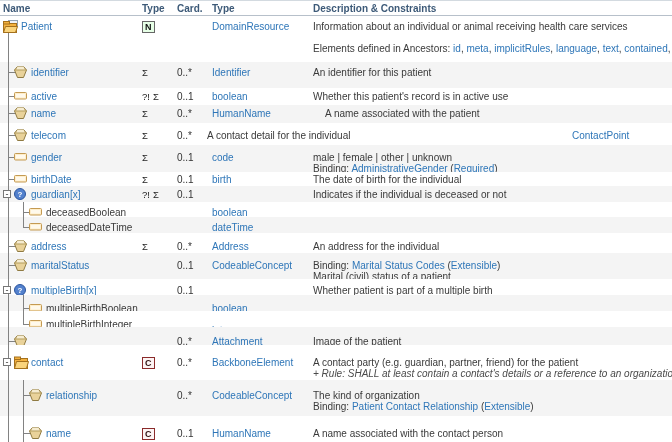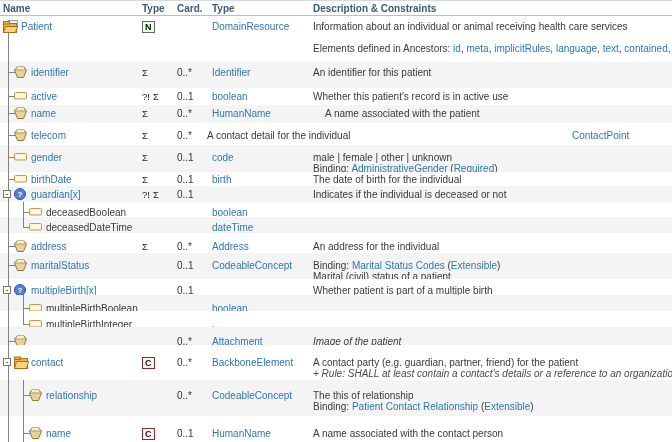--- a/index.html
+++ b/index.html
@@ -372,21 +372,21 @@
               <polygon points="3.5,0.5 9.5,0.5 12.5,4 9.5,11.5 3.5,11.5 0.5,4" fill="#e9d29a" stroke="#8f7a42"></polygon>
               <polygon points="3.5,0.5 9.5,0.5 10.5,4 2.5,4" fill="#f6ecd0"></polygon>
               <line x1="0.5" y1="4" x2="12.5" y2="4" stroke="#b49d5e"></line>
             </svg>
           </span>
           <span class="nametxt" style="left: 31px; top: 22px;"><a class="lnk">photo</a></span>
         </div>
         <div class="cell c-flags flagwrap" style="padding-top: 9px;"></div>
         <div class="cell c-card" style="padding-top: 9px;"><span class="cardtxt">0..*</span></div>
         <div class="cell c-type" style="padding-top: 9px;"><a class="lnk">Attachment</a></div>
-        <div class="cell c-desc" style="padding-top: 9px; font-style: italic;">
+        <div class="cell c-desc" style="padding-top: 9px;">
           <div class="dline"><span>Image of the patient</span></div>
         </div>
       </div>
       <div class="row" style="height: 35px;">
         <div class="cell c-name">
           <span class="vl" style="left: 8px; top: 0px; bottom: 0px;"></span>
           <span class="exp" style="top: 13px;">-</span>
           <span class="icn" style="left: 14px; top: 11px;">
             <svg width="15" height="13" viewBox="0 0 15 13">
               <rect x="0.5" y="2.5" width="13" height="10" fill="#f3b13f" stroke="#a4701c"></rect>
@@ -417,21 +417,21 @@
               <polygon points="3.5,0.5 9.5,0.5 10.5,4 2.5,4" fill="#f6ecd0"></polygon>
               <line x1="0.5" y1="4" x2="12.5" y2="4" stroke="#b49d5e"></line>
             </svg>
           </span>
           <span class="nametxt" style="left: 46px; top: 10px;"><a class="lnk">relationship</a></span>
         </div>
         <div class="cell c-flags flagwrap" style="padding-top: 10px;"></div>
         <div class="cell c-card" style="padding-top: 10px;"><span class="cardtxt">0..*</span></div>
         <div class="cell c-type" style="padding-top: 10px;"><a class="lnk">CodeableConcept</a></div>
         <div class="cell c-desc" style="padding-top: 10px;">
-          <div class="dline"><span>The this of relationship</span></div>
+          <div class="dline"><span>The kind of organization</span></div>
           <div class="dline"><span>Binding: </span><a class="lnk">Patient Contact Relationship</a><span> (</span><a class="lnk">Extensible</a><span>)</span></div>
         </div>
       </div>
       <div class="row" style="height: 28px;">
         <div class="cell c-name">
           <span class="vl" style="left: 8px; top: 0px; bottom: 0px;"></span>
           <span class="vl" style="left: 23px; top: 0px; bottom: 0px;"></span>
           <span class="dash" style="left: 23px; width: 7px; top: 17px;"></span>
           <span class="icn" style="left: 29px; top: 11px;">
             <svg width="13" height="12" viewBox="0 0 13 12">

